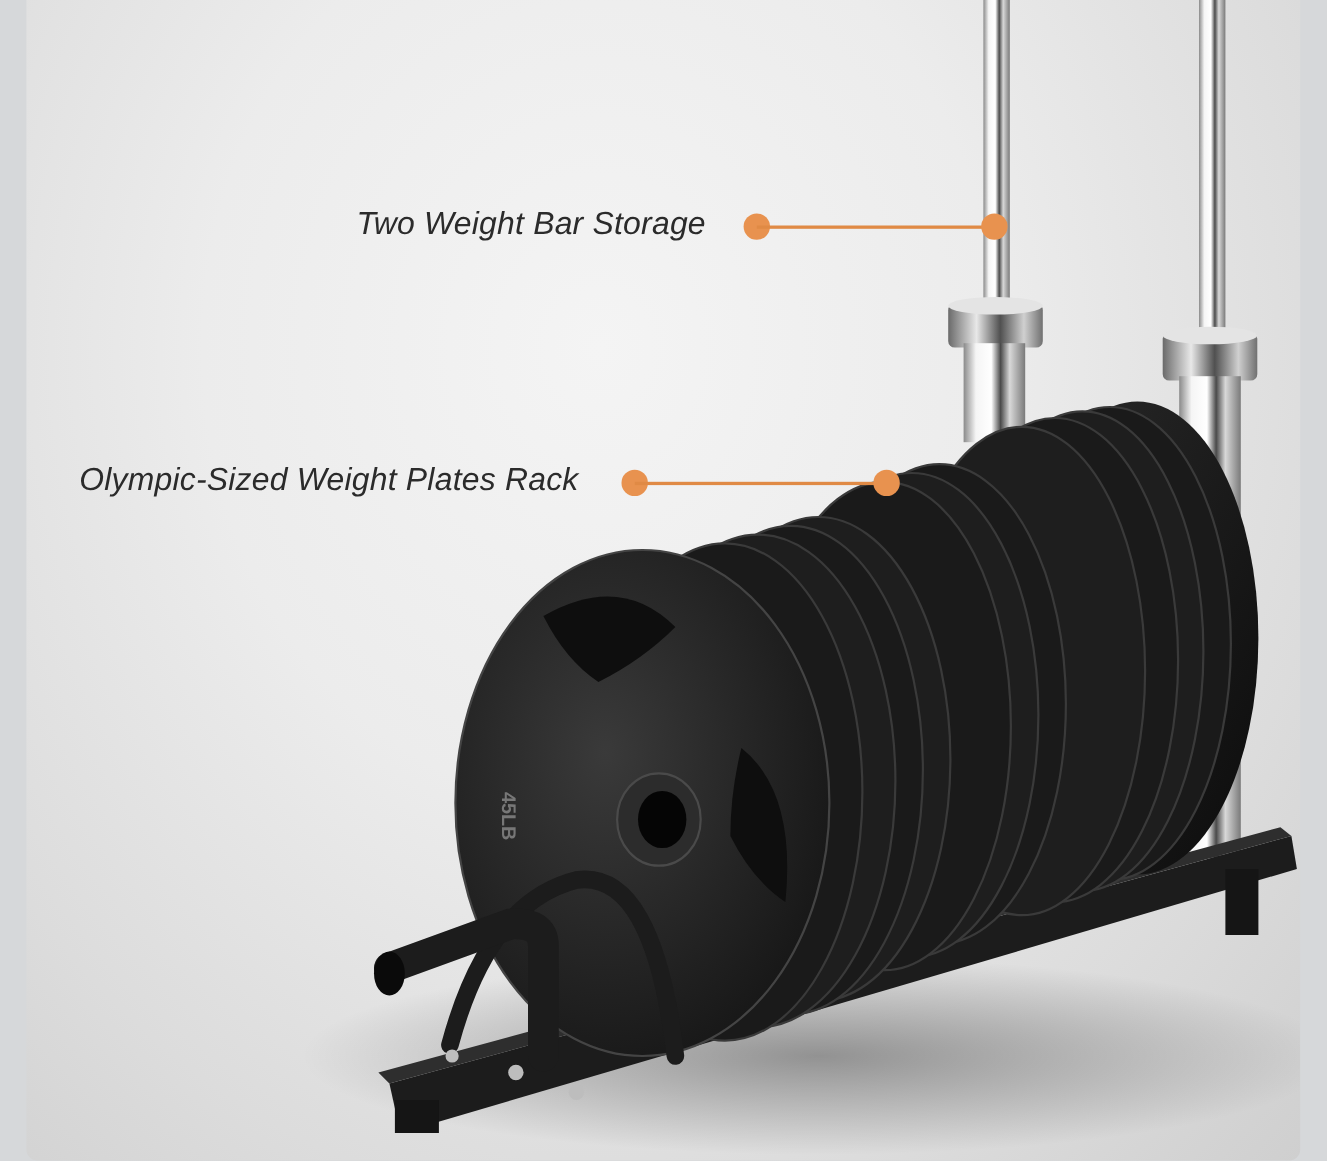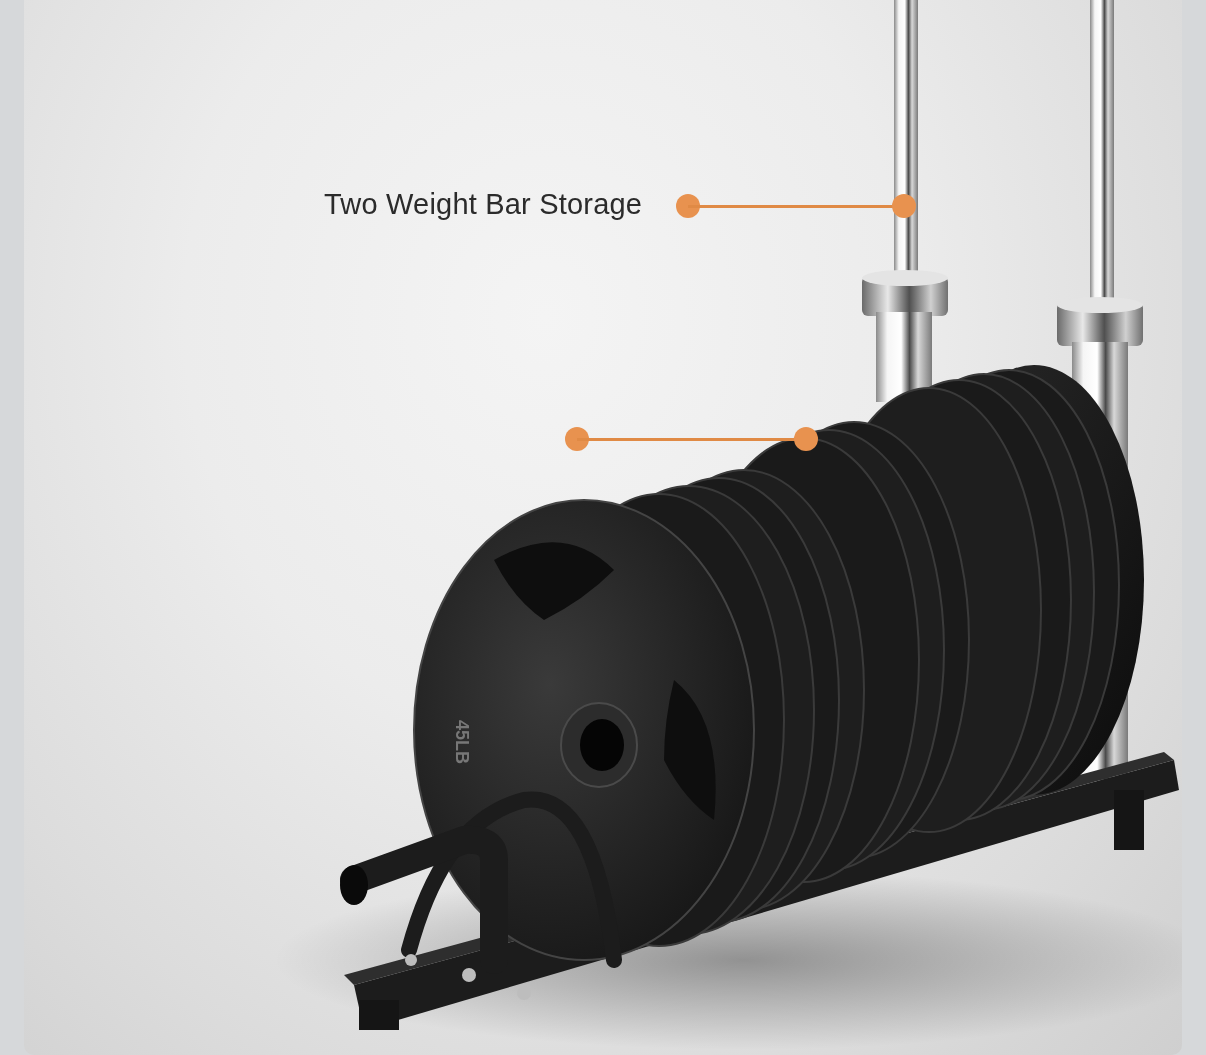--- a/index.html
+++ b/index.html
@@ -10,20 +10,21 @@
   }
   .frame {
     position:absolute; left:24px; top:0; width:1158px; height:1055px;
     background: radial-gradient(ellipse at 45% 30%, #f4f4f4 0%, #ececec 40%, #dcdcdc 75%, #cfcfcf 100%);
     overflow:hidden;
     border-radius:0 0 10px 10px;
   }
   .scene { position:absolute; left:0; top:0; }
   .callout-label {
     position:absolute;
+    font-style:italic;
     color:#2b2b2b;
     font-size:29px;
     letter-spacing:0.2px;
     white-space:nowrap;
   }
   .callout-line {
     position:absolute; height:3px; background:#e08a45;
   }
   .dot {
     position:absolute; width:24px; height:24px; border-radius:50%;
@@ -124,17 +125,18 @@
     <circle cx="387" cy="960" r="6" fill="#bdbdbd"></circle>
     <circle cx="445" cy="975" r="7" fill="#bdbdbd"></circle>
     <circle cx="500" cy="993" r="7" fill="#bdbdbd"></circle>
   </svg>
 
   <span class="callout-label" style="left:300px; top:188px;">Two Weight Bar Storage</span>
   <div class="dot" style="left:652px; top:194px;"></div>
   <div class="callout-line" style="left:664px; top:205px; width:216px;"></div>
   <div class="dot" style="left:868px; top:194px;"></div>
 
+  <span class="callout-label" style="left:48px; top:420px;">Olympic-Sized Weight Plates Rack</span>
   <div class="dot" style="left:541px; top:427px;"></div>
   <div class="callout-line" style="left:553px; top:438px; width:228px;"></div>
   <div class="dot" style="left:770px; top:427px;"></div>
 
 </div>
 
 </body></html>

